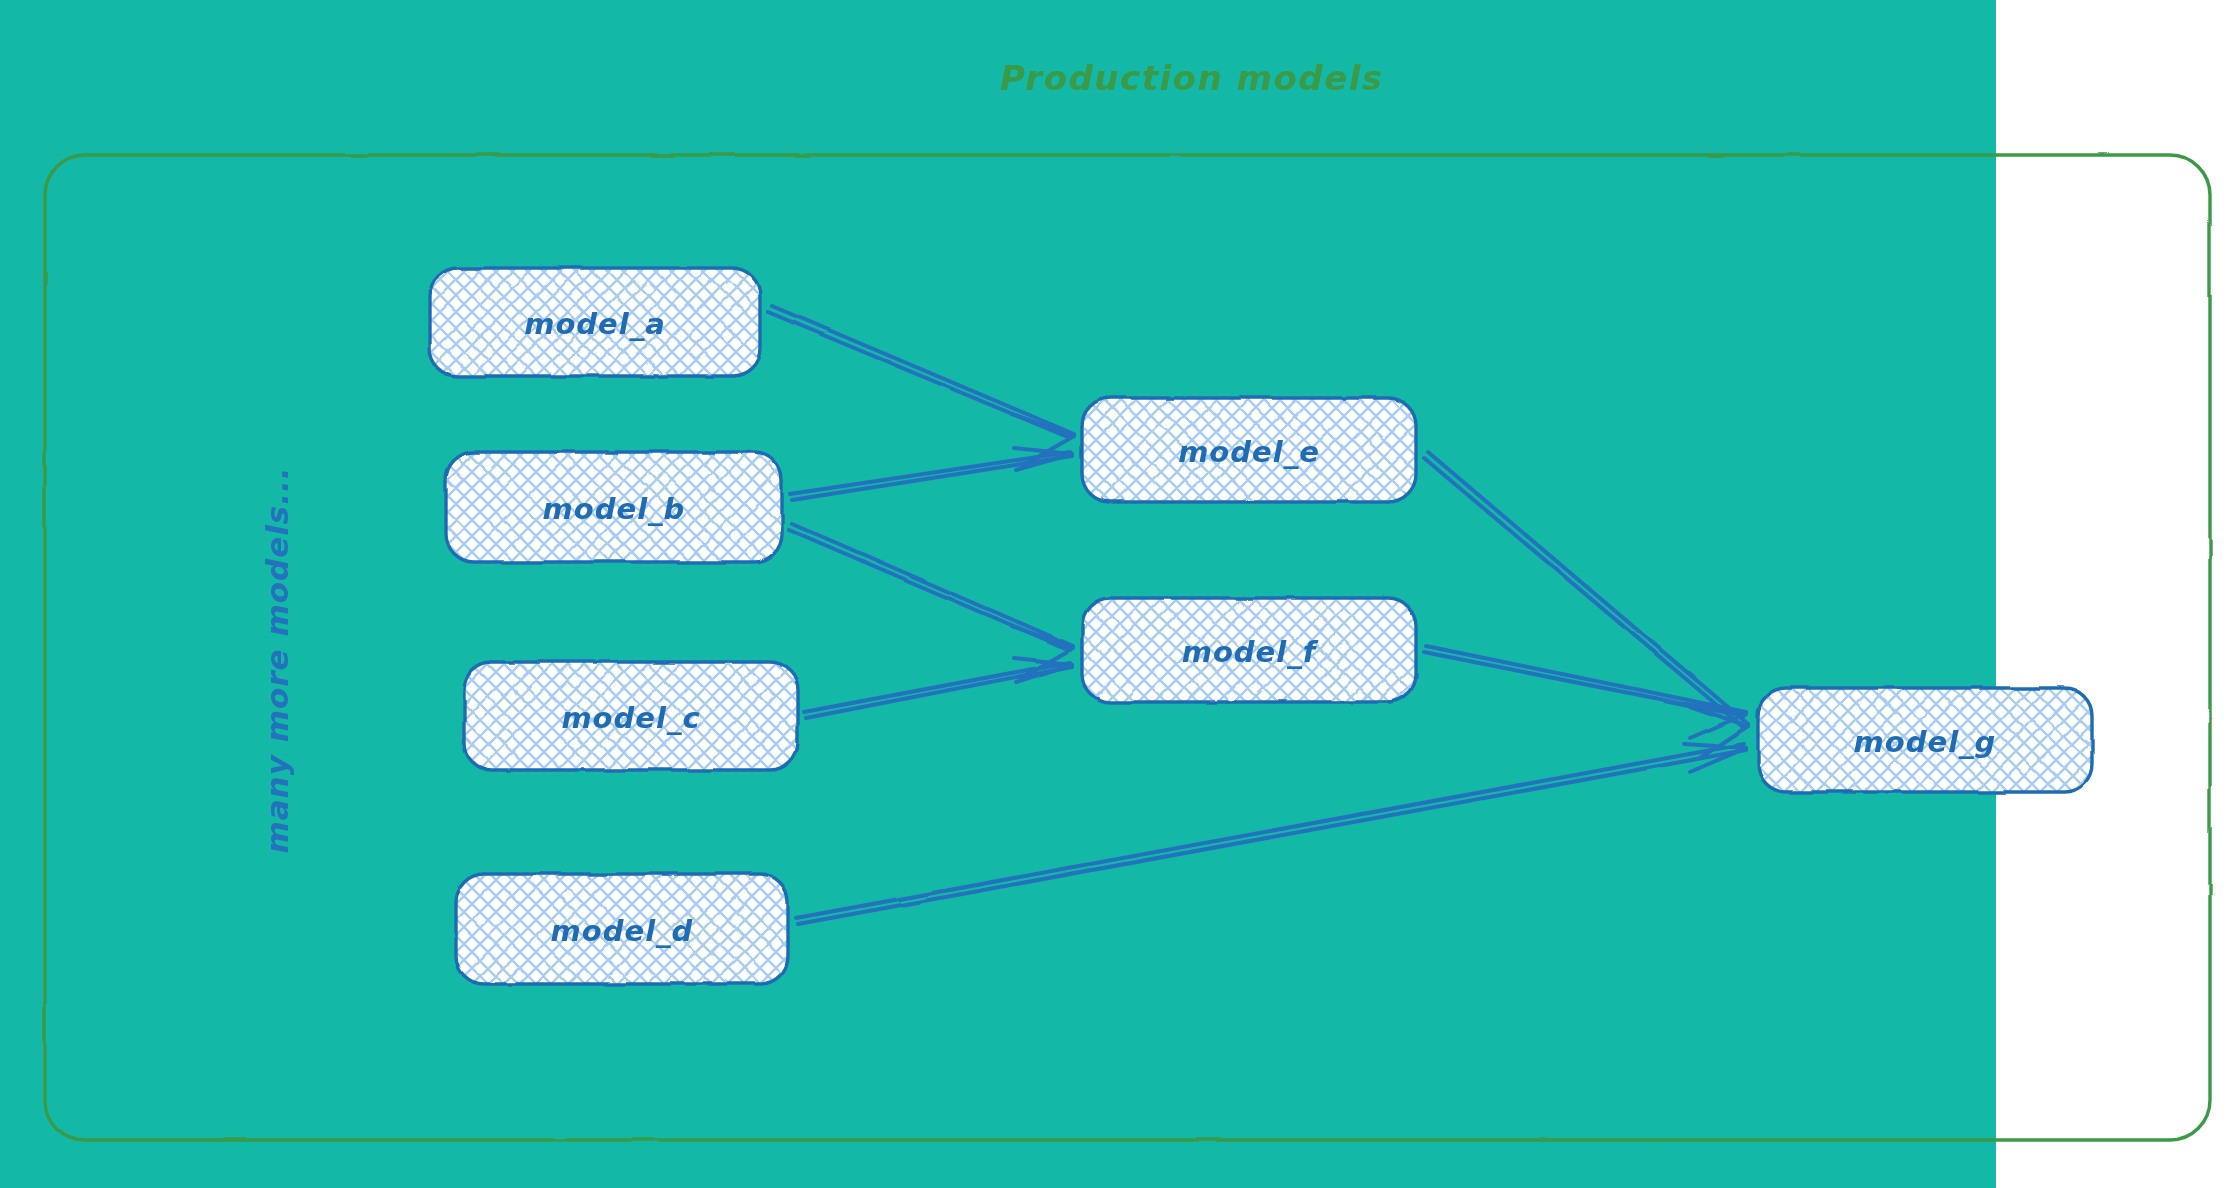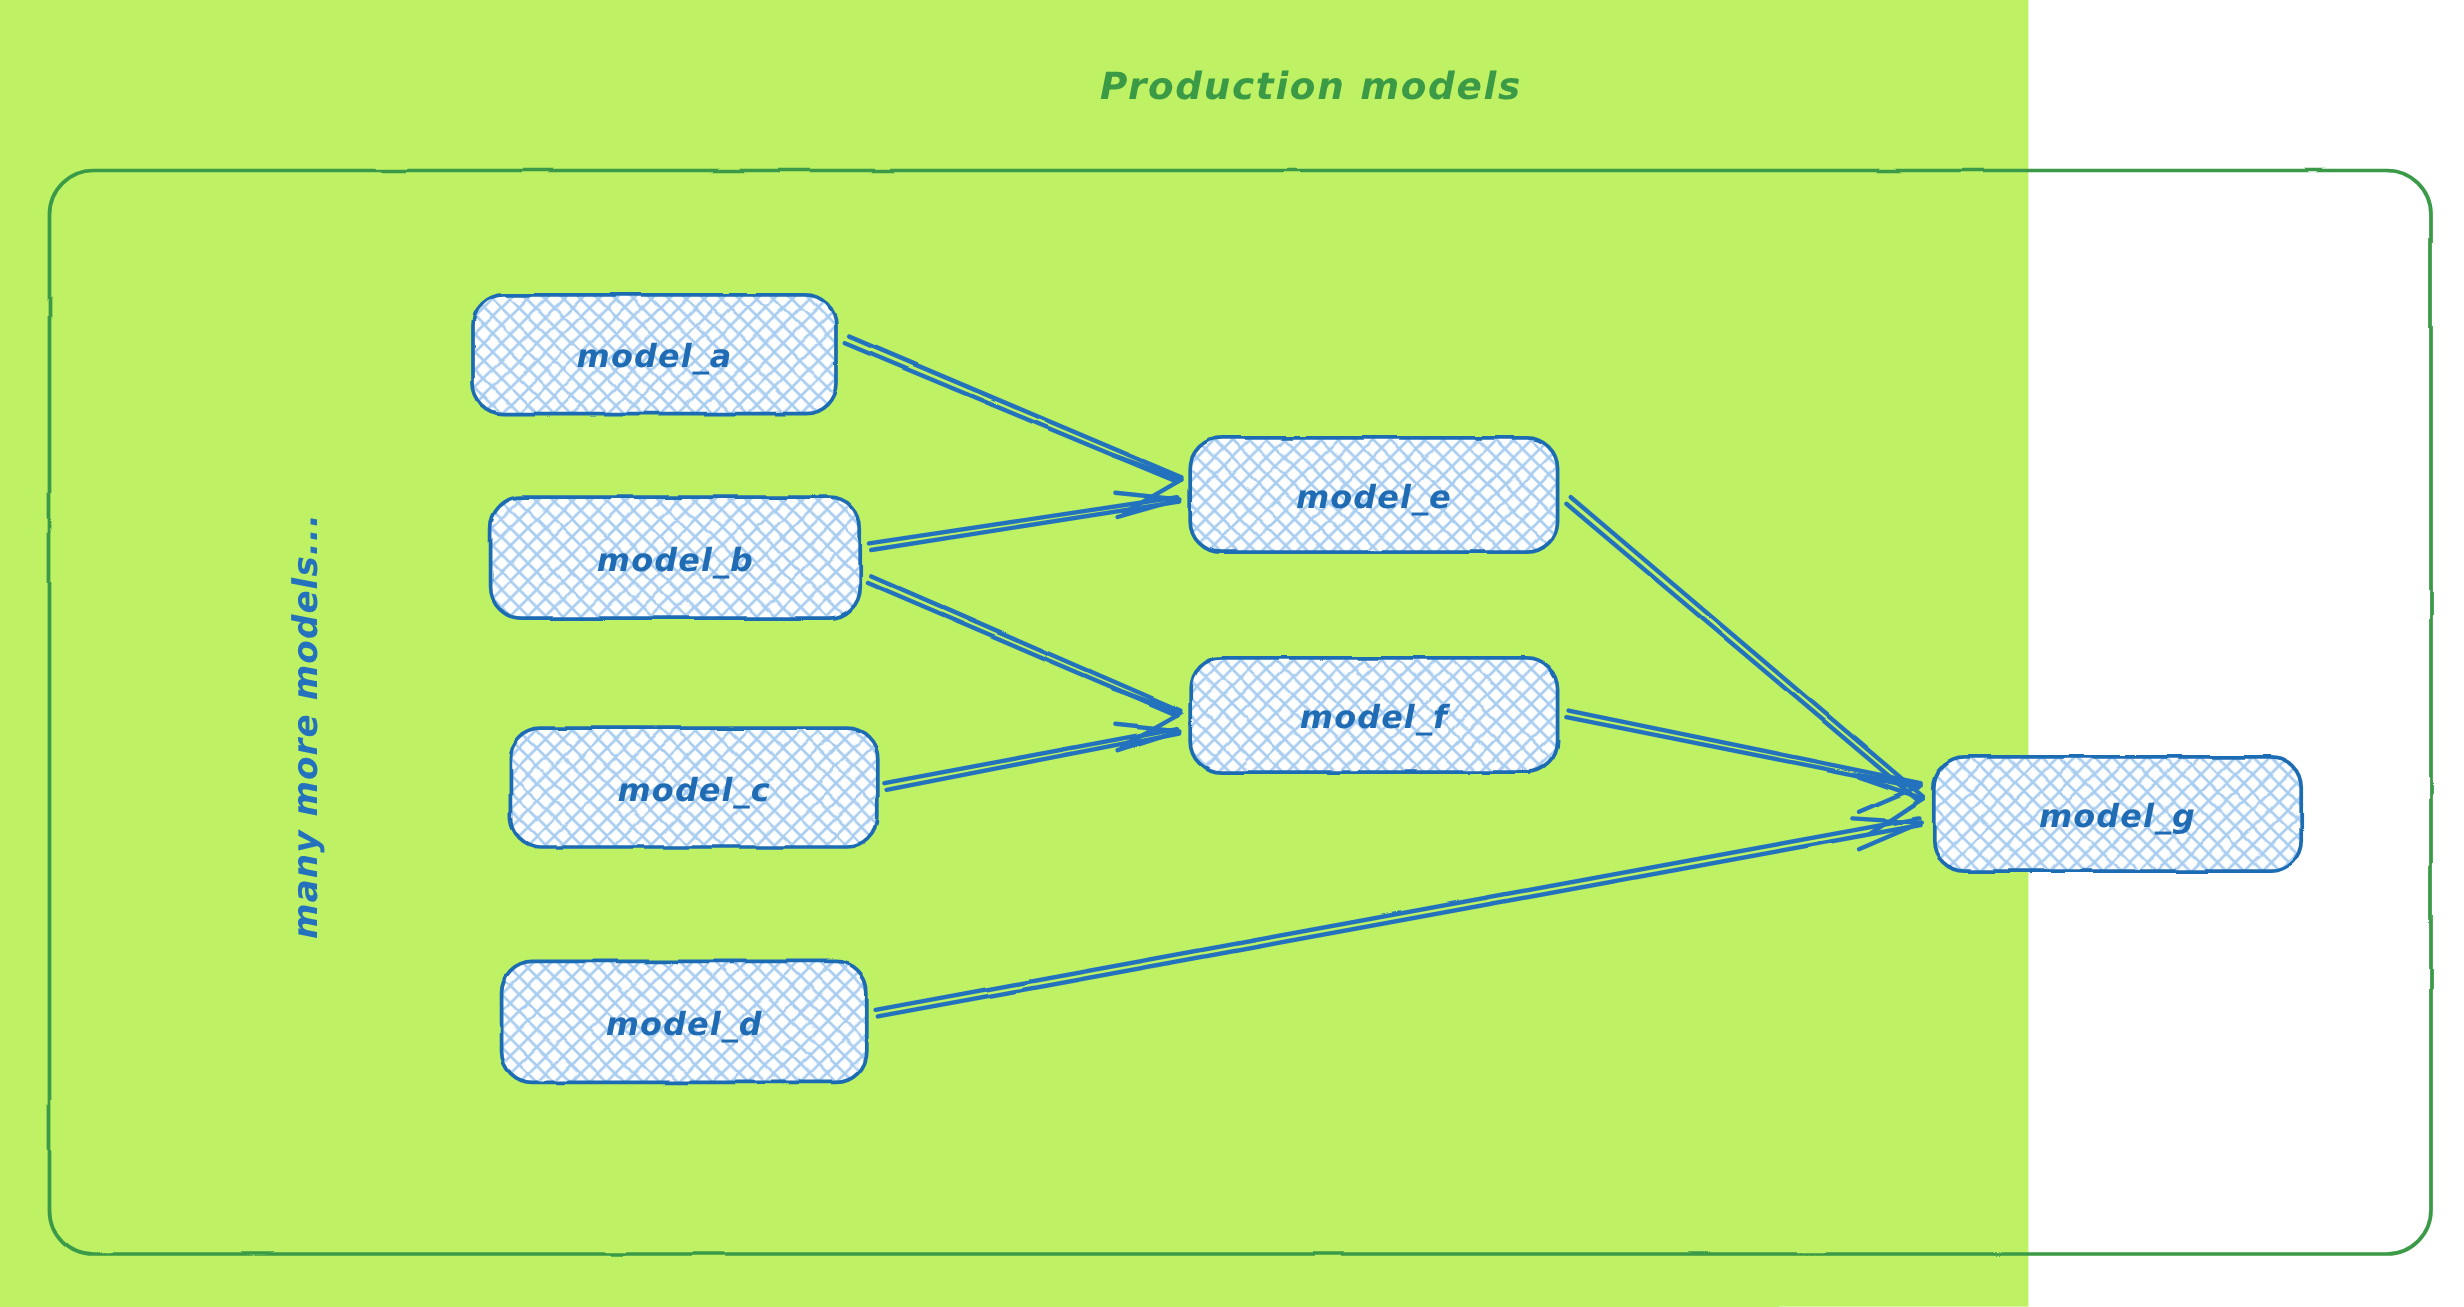--- a/index.html
+++ b/index.html
@@ -10,23 +10,23 @@
   }
   body {
     width: 2240px;
     height: 1188px;
     font-family: "DejaVu Sans", sans-serif;
     overflow: hidden;
     position: relative;
   }
   #stage {
     position: relative;
-    width: 1844px;
+    width: 1996px;
     height: 1188px;
-    background: #bef264;
+    background: #14b8a6;
   }
   #diagram {
     position: absolute;
     left: 0;
     top: 0;
     width: 2240px;
     height: 1188px;
     display: block;
   }
 </style>

